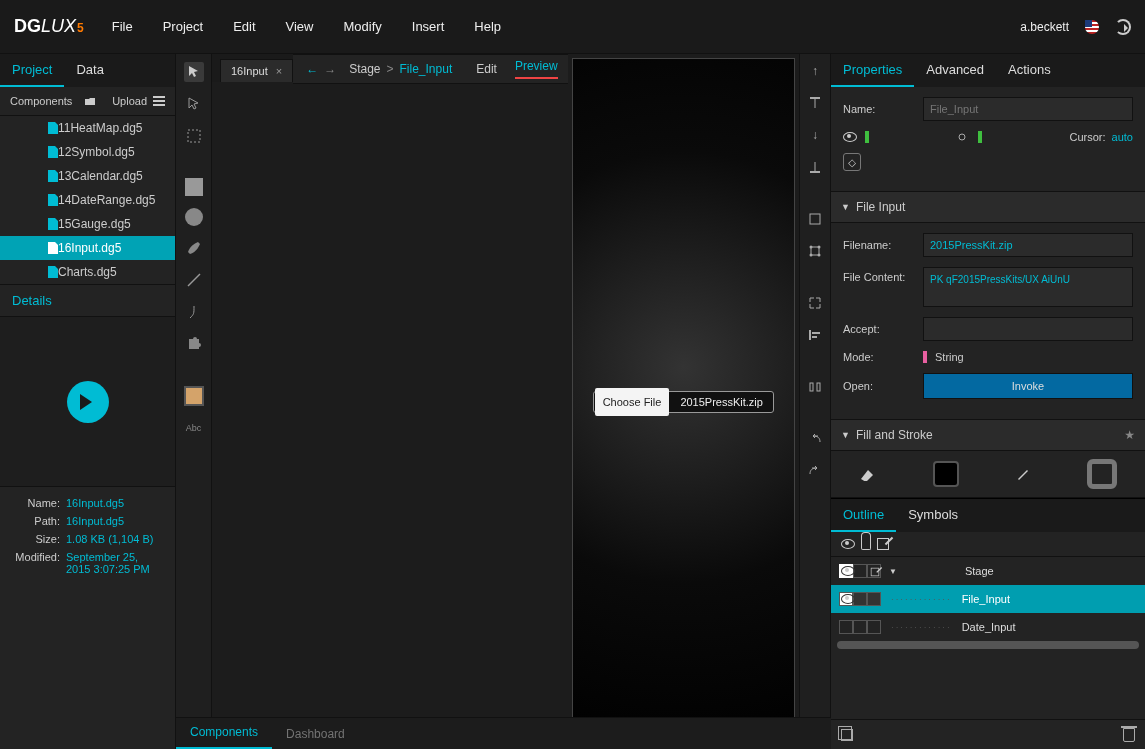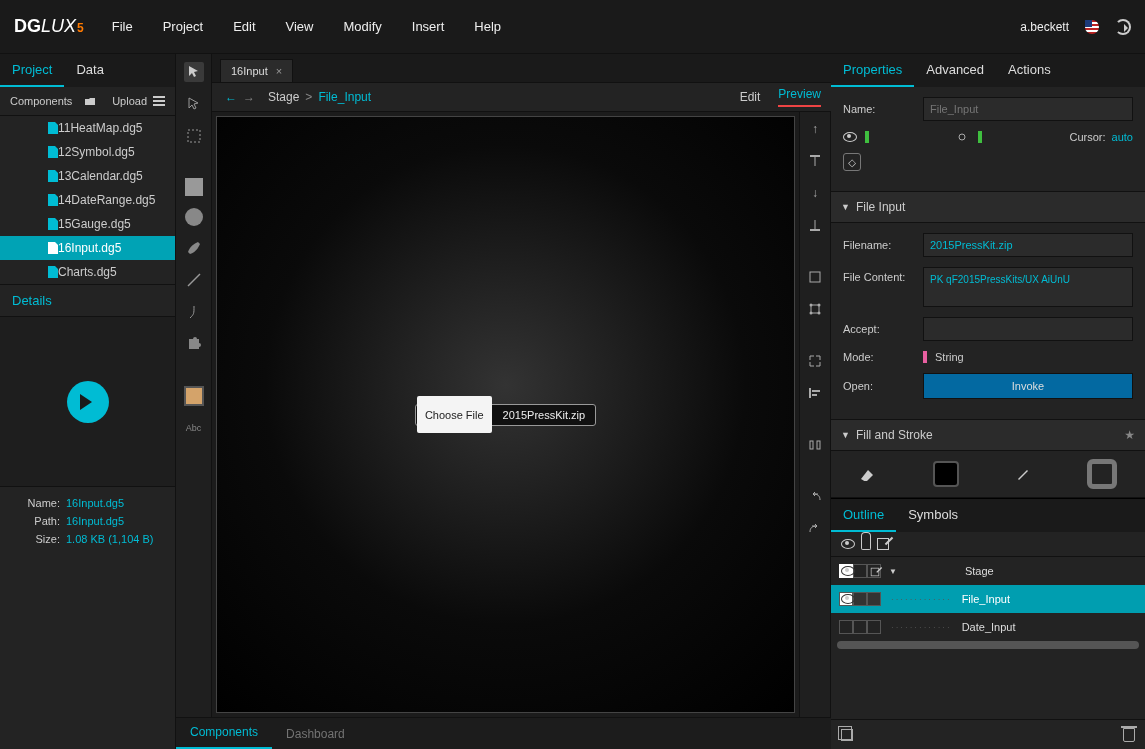--- a/index.html
+++ b/index.html
@@ -54,37 +54,37 @@
 .toolstrip{width:36px;background:#1f1f1f;display:flex;flex-direction:column;align-items:center;padding-top:8px;gap:12px;border-right:1px solid #111;}
 .tool{width:20px;height:20px;display:flex;align-items:center;justify-content:center;color:#ccc;cursor:pointer;}
 .tool.sel{background:#3a3a3a;border-radius:2px;}
 .tool svg{width:16px;height:16px;}
 .tool.rect-fill{width:18px;height:18px;background:#999;}
 .tool.ellipse-fill{width:18px;height:18px;background:#888;border-radius:50%;}
 .tool.swatch{width:20px;height:20px;background:#d4a36a;border:2px solid #555;}
 .tool.txt{font-size:9px;color:#888;}
 
 
-.center{flex:1;display:flex;flex-direction:column;background:#1c1c1c;min-width:0;}
+.center{flex:1;display:flex;background:#1c1c1c;min-width:0;}
 .doc-tabs{height:28px;display:flex;align-items:flex-end;padding-left:8px;background:#1a1a1a;}
 .doc-tab{display:flex;align-items:center;gap:8px;padding:5px 10px;background:#2b2b2b;color:#ddd;font-size:11px;border:1px solid #111;border-bottom:none;}
 .doc-tab .close{color:#999;cursor:pointer;}
 
 .crumb-bar{height:30px;display:flex;align-items:center;padding:0 10px;background:#232323;border-top:1px solid #111;border-bottom:1px solid #111;font-size:12px;}
 .arrow-btn{color:#00bcd4;font-weight:bold;padding:0 3px;cursor:pointer;}
 .crumb-bar .crumb{margin:0 6px;}
 .crumb-bar .sep{color:#888;}
 .crumb-bar .spacer{flex:1;}
 .crumb-bar .mode{margin-left:18px;cursor:pointer;}
 .crumb-bar .mode.active{color:#00bcd4;border-bottom:2px solid #ef4444;padding-bottom:4px;}
 
 .canvas-wrap{flex:1;display:flex;min-height:0;}
 .stage{flex:1;background:radial-gradient(circle at 50% 45%, #333 0%, #0a0a0a 55%, #000 100%);border:1px solid #444;margin:4px;display:flex;align-items:center;justify-content:center;position:relative;}
 .file-widget{display:flex;align-items:center;border:1px solid #999;border-radius:3px;background:#111;height:22px;}
-.file-widget button{background:#f4f4f4;color:#222;border:none;height:37px;margin:1px;padding:0 8px;border-radius:2px;font-size:11px;cursor:pointer;}
+.file-widget button{background:#f4f4f4;color:#222;border:none;height:28px;margin:1px;padding:0 8px;border-radius:2px;font-size:11px;cursor:pointer;}
 .file-widget .fname{color:#eee;font-size:11px;padding:0 10px;}
 
 
 .rstrip{width:32px;background:#1f1f1f;display:flex;flex-direction:column;align-items:center;padding-top:8px;gap:14px;border-left:1px solid #111;border-right:1px solid #111;}
 .rtool{width:18px;height:18px;color:#aaa;cursor:pointer;display:flex;align-items:center;justify-content:center;}
 
 
 .rightcol{width:314px;background:#232323;display:flex;flex-direction:column;}
 .props-panel{flex:0 0 auto;border-bottom:1px solid #111;min-height:0;overflow:hidden;}
 .ptabs{display:flex;background:#1a1a1a;}
@@ -223,20 +223,24 @@
           <span class="v">16Input.dg5</span>
         </div>
       <div class="mrow">
           <span class="k">Path:</span>
           <span class="v">16Input.dg5</span>
         </div>
       <div class="mrow">
           <span class="k">Size:</span>
           <span class="v">1.08 KB (1,104 B)</span>
         </div>
+      <div class="mrow">
+          <span class="k">Modified:</span>
+          <span class="v">September 25, 2015 3:07:25 PM</span>
+        </div>
     </div>
   </div>
 
   <div class="toolstrip">
     <div class="tool sel">
         <svg viewBox="0 0 16 16">
           <path d="M3 2l9 5-4 1 2 4-2 1-2-4-3 3z" fill="#ccc"></path>
         </svg>
       </div>
     <div class="tool">

